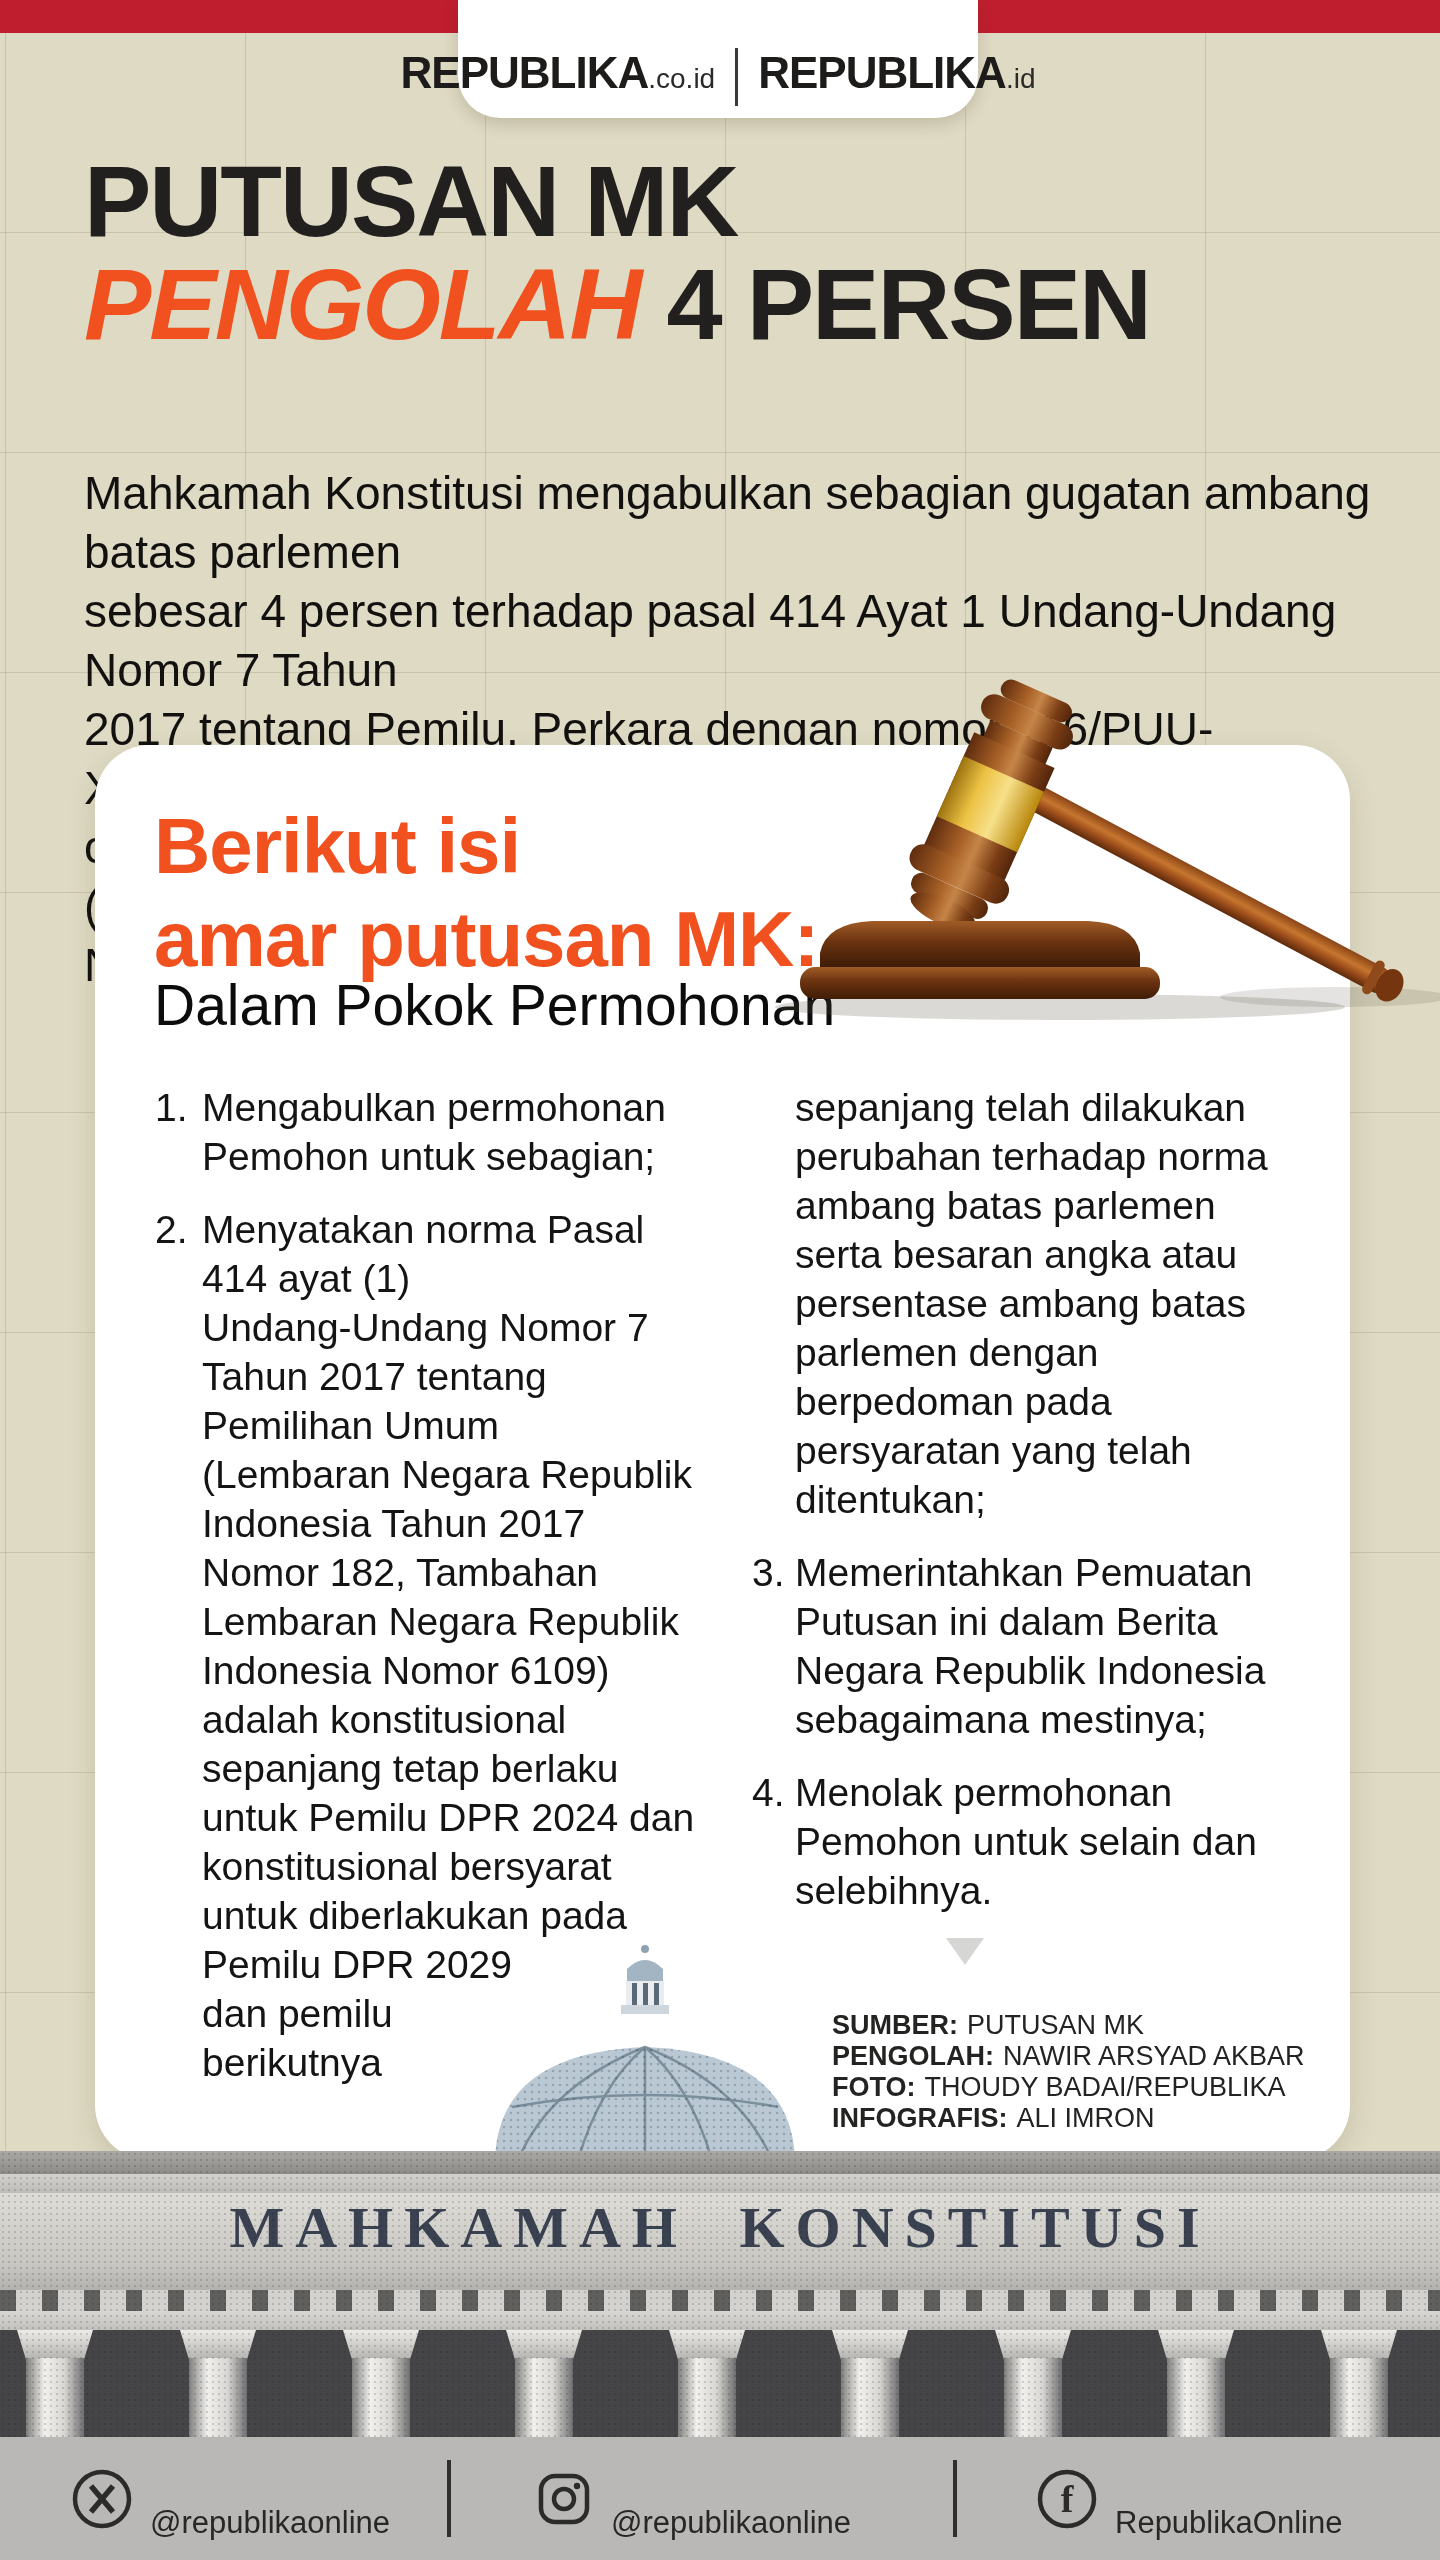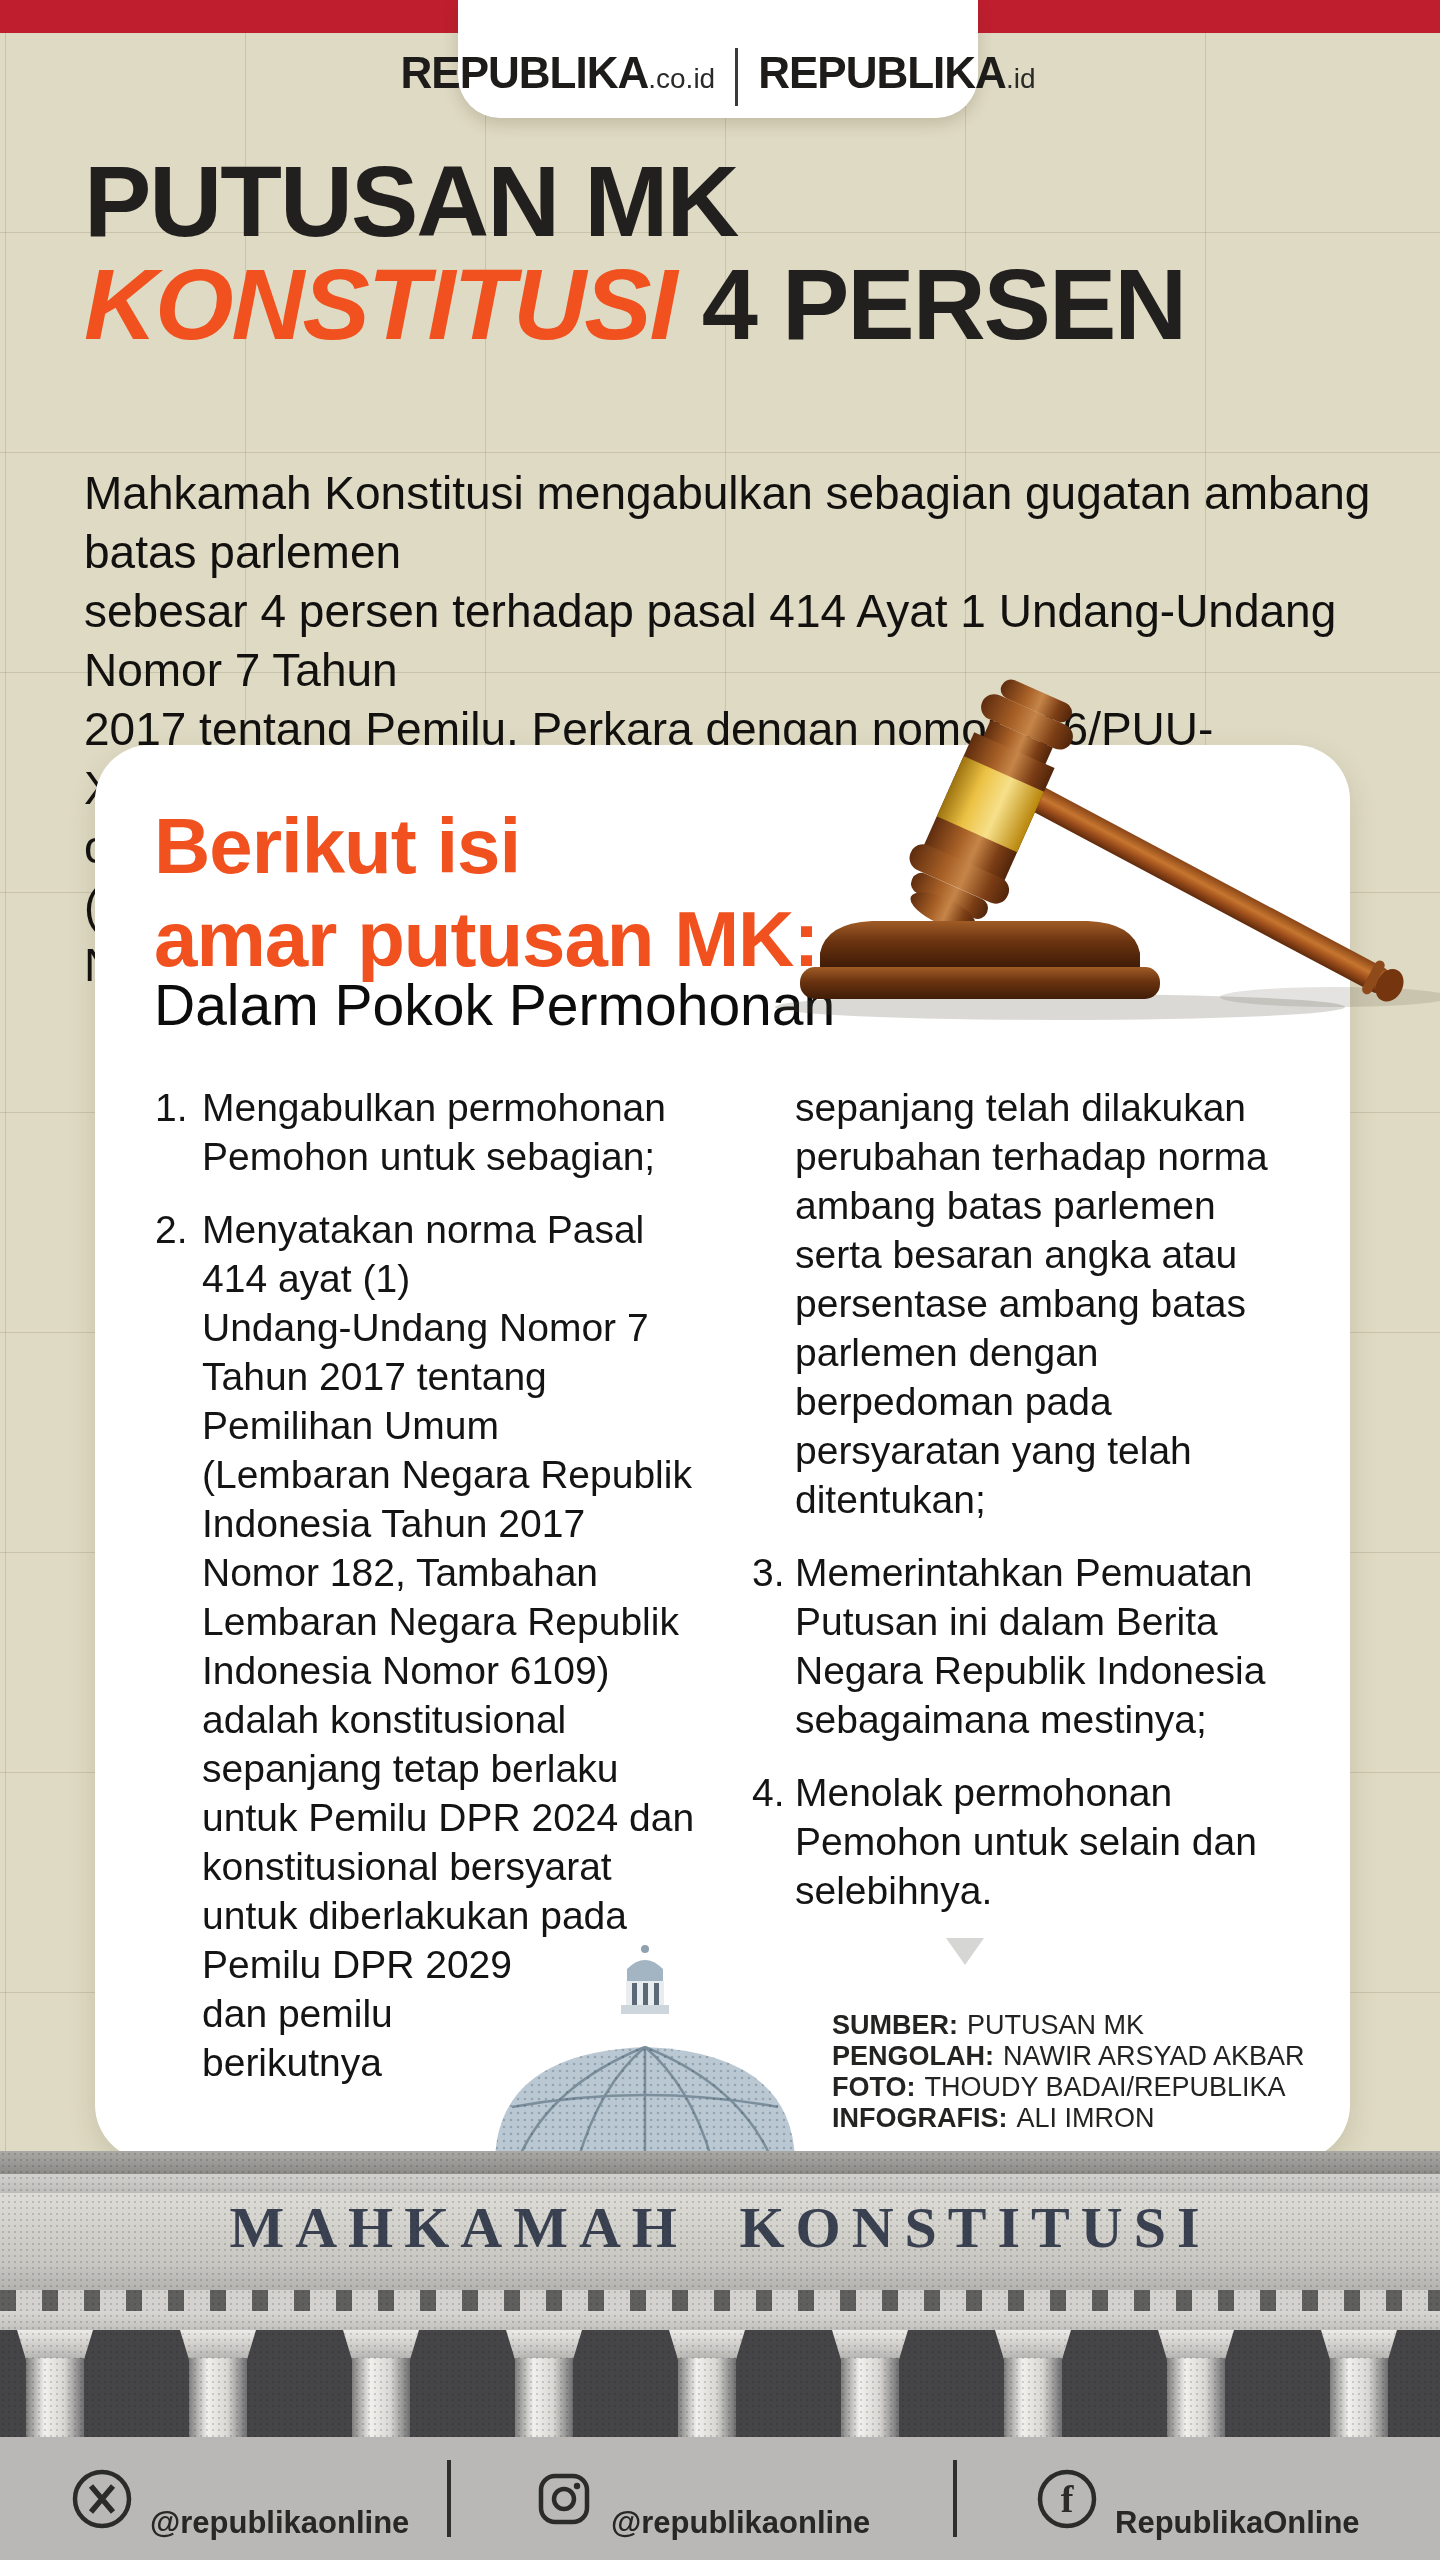--- a/index.html
+++ b/index.html
@@ -69,21 +69,21 @@
   .capital{position:absolute;top:0;height:30px;width:76px;left:-38px;
     background:linear-gradient(#ecebe8,#b3b2af);clip-path:polygon(0 0,100% 0,88% 100%,12% 100%);}
   .shaft{position:absolute;top:28px;height:79px;width:58px;left:-29px;
     background:linear-gradient(90deg,#7e7e7c,#f1f0ed 32%,#d8d7d3 66%,#6e6e70);}
   .halftone{position:absolute;inset:0;pointer-events:none;
     background-image:radial-gradient(rgba(20,20,25,.16) 1.1px, transparent 1.5px);
     background-size:6px 6px;}
   
   .footer{position:absolute;left:0;top:2437px;width:1440px;height:123px;background:#b9b8b6;}
   .social{position:absolute;top:0;height:123px;display:flex;align-items:center;gap:16px;}
-  .social-handle{font-size:31px;font-weight:700;color:#272726;margin-top:48px;}
+  .social-handle{font-size:31px;font-weight:400;color:#272726;margin-top:48px;}
   .f-sep{position:absolute;top:23px;width:4px;height:77px;background:#2f2f2e;}
   .s1{left:70px;} .s2{left:533px;} .s3{left:1035px;}
   .sep1{left:447px;} .sep2{left:953px;}
   svg{display:block;}
 </style>
 </head>
 <body>
 
 <div class="grid-bg"></div>
 <div class="red-bar"></div>
@@ -93,21 +93,21 @@
     <span class="logo-main">REPUBLIKA</span>
       <span class="logo-suffix">.co.id</span>
     <span class="logo-div"></span>
     <span class="logo-main">REPUBLIKA</span>
       <span class="logo-suffix">.id</span>
   </div>
 </div>
 
 <div class="title">
   <div>PUTUSAN MK</div>
-  <div><span class="orange">KONSTITUSI</span><span> 4 PERSEN</span></div>
+  <div><span class="orange">PENGOLAH</span><span> 4 PERSEN</span></div>
 </div>
 
 <div class="intro">Mahkamah Konstitusi mengabulkan sebagian gugatan ambang batas parlemen
 sebesar 4 persen terhadap pasal 414 Ayat 1 Undang-Undang Nomor 7 Tahun
 2017 tentang Pemilu. Perkara dengan nomor 116/PUU-XXI/2023 itu diajukan
 oleh Ketua Perkumpulan untuk Pemilu dan Demokrasi (Perludem), Khoirunnisa
 Nur Agustyati.</div>
 
 <div class="card"></div>
 

